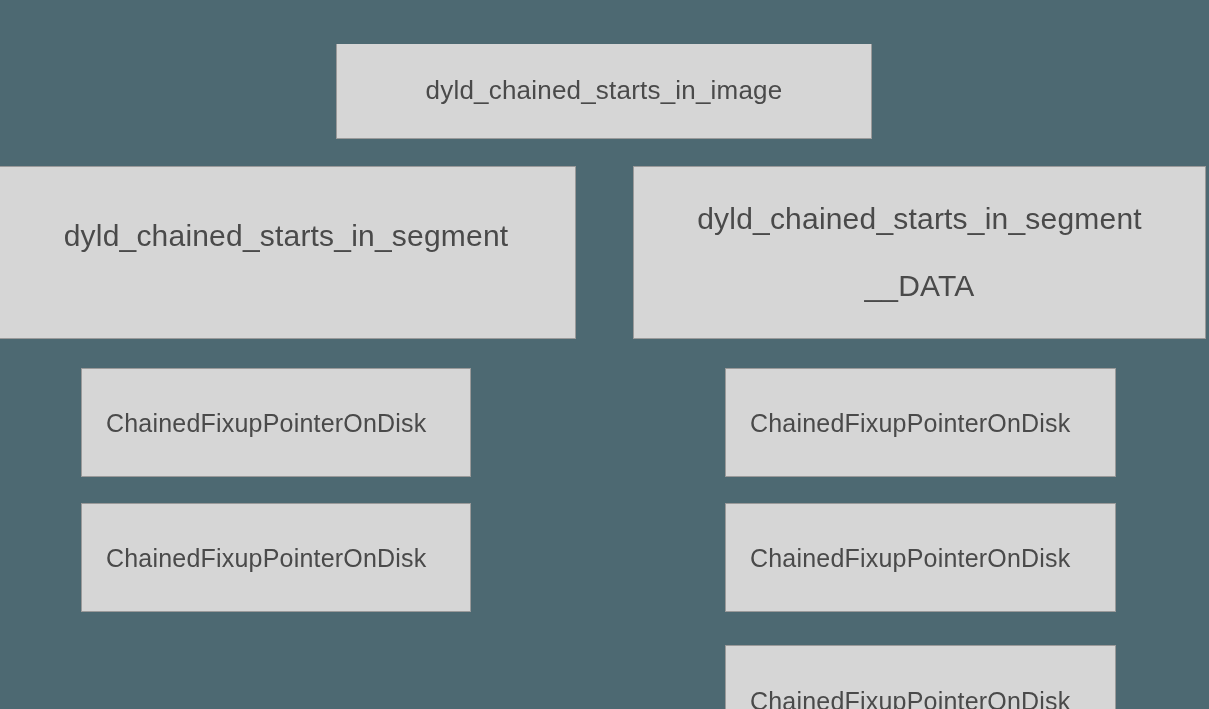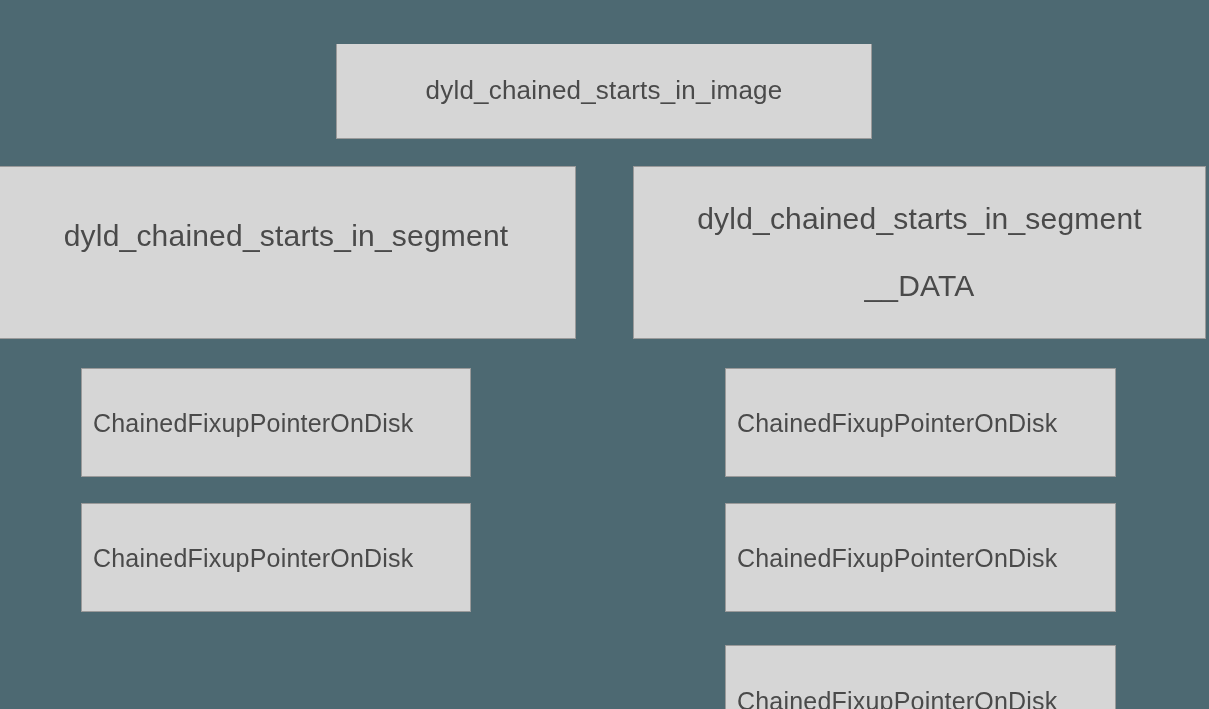--- a/index.html
+++ b/index.html
@@ -72,21 +72,21 @@
   }
   .node-segment-right {
     left: 633px;
     width: 573px;
   }
   
   .node-leaf {
     height: 109px;
     align-items: flex-start;
     justify-content: center;
-    padding-left: 11px;
+    padding-left: 24px;
   }
   .node-leaf .line {
     font-size: 25px;
     line-height: 32px;
   }
   .leaf-col-left  { left: 81px;  width: 390px; }
   .leaf-col-right { left: 725px; width: 391px; }
   .leaf-row-1 { top: 324px; }
   .leaf-row-2 { top: 459px; }
   .leaf-row-3 { top: 601px; height: 112px; }

